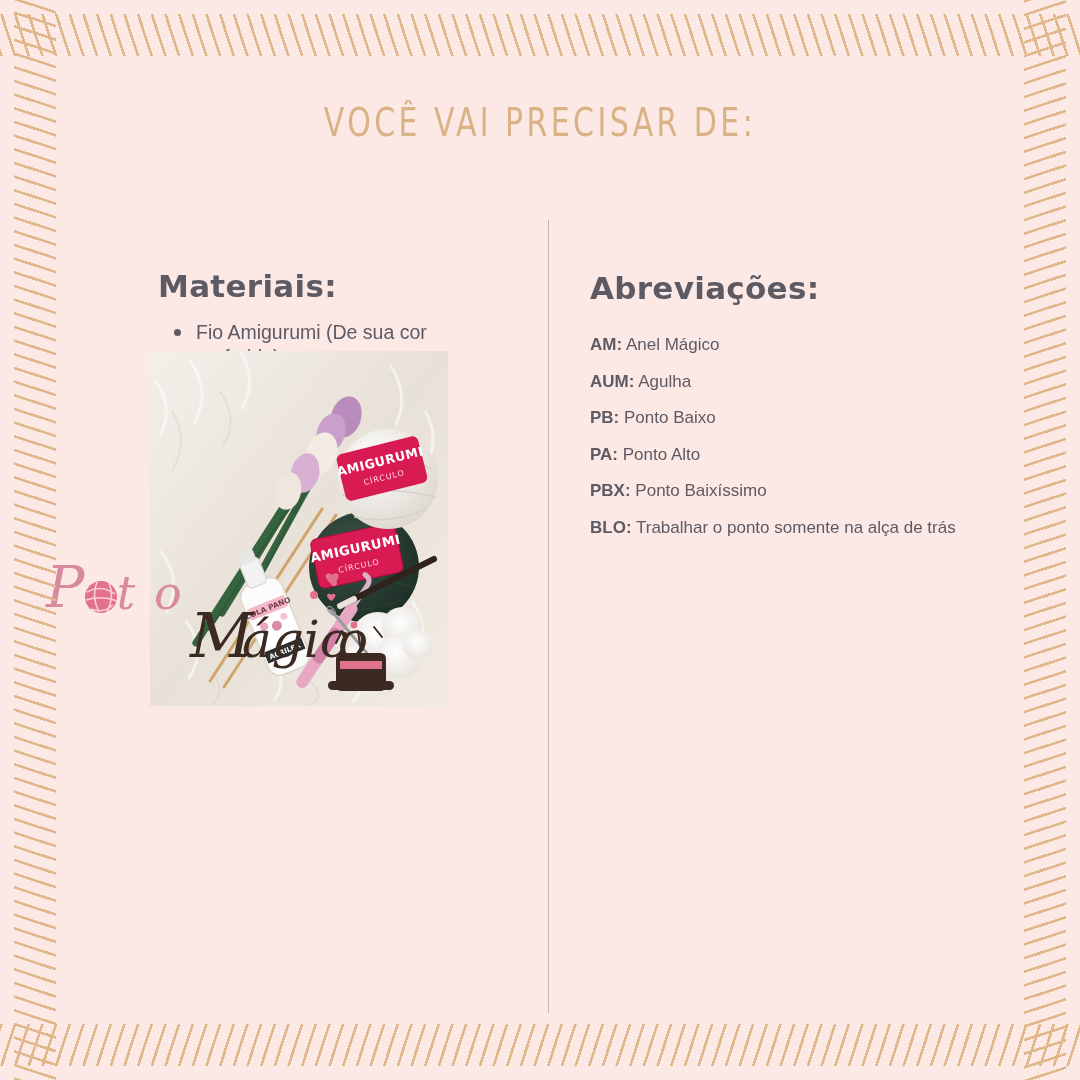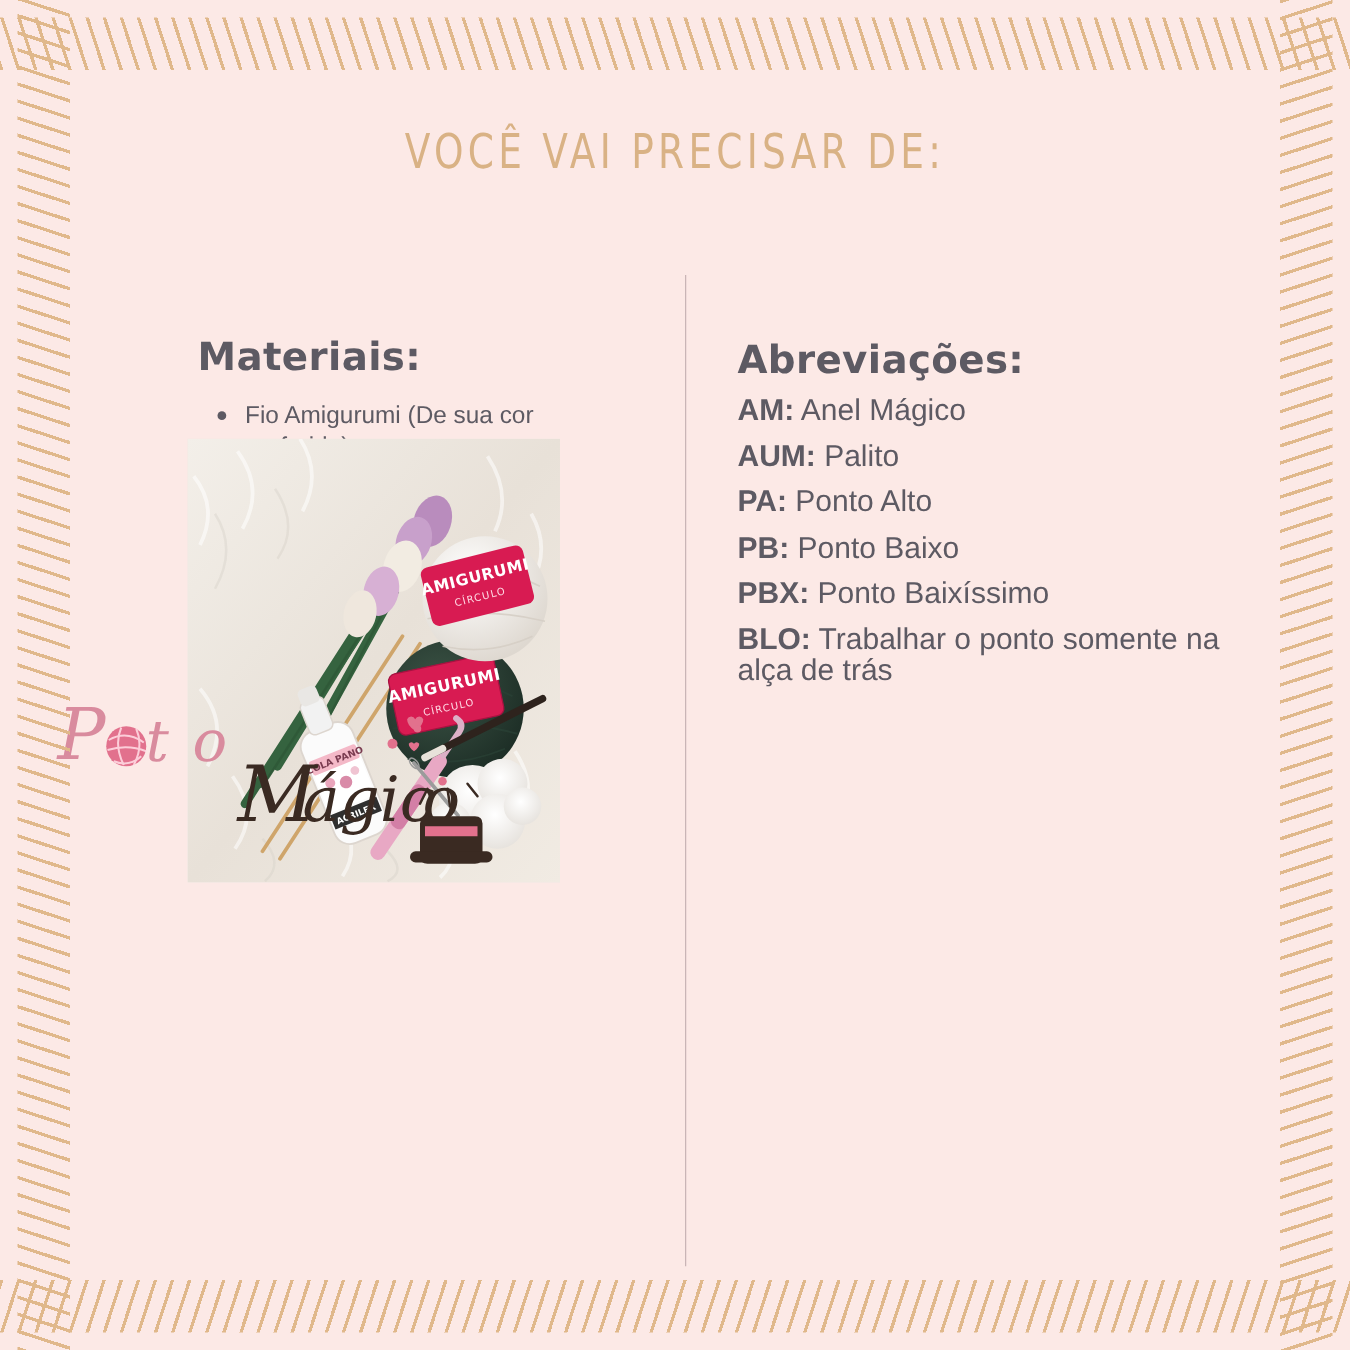--- a/index.html
+++ b/index.html
@@ -123,21 +123,21 @@
     font-size: 31px;
     font-weight: bold;
     color: #5d5a63;
     margin-top: 53px;
     margin-bottom: 16px;
     letter-spacing: 0.3px;
   }
 
   .col-right h2.section-heading {
     margin-top: 55px;
-    margin-bottom: 10px;
+    margin-bottom: 26px;
   }
 
   
   ul.materials {
     list-style: none;
     padding-left: 4px;
   }
   ul.materials li {
     position: relative;
     padding-left: 34px;
@@ -154,21 +154,21 @@
     top: 9px;
     width: 7px;
     height: 7px;
     border-radius: 50%;
     background: #5d5a63;
   }
 
   
   .abbr-list { margin-top: 2px; }
   .abbr-item {
-    font-size: 24px;
+    font-size: 17px;
     line-height: 25px;
     color: #5d5a63;
     margin-bottom: 11.5px;
     max-width: 400px;
   }
   .abbr-item .abbr-key {
     font-weight: bold;
   }
 
   
@@ -223,29 +223,29 @@
 
   <div class="col-right">
     <h2 class="section-heading">Abreviações:</h2>
     <div class="abbr-list">
       <div class="abbr-item">
         <span class="abbr-key">AM:</span>
         <span class="abbr-val">Anel Mágico</span>
       </div>
       <div class="abbr-item">
         <span class="abbr-key">AUM:</span>
-        <span class="abbr-val">Palito</span>
+        <span class="abbr-val">Agulha</span>
+      </div>
+      <div class="abbr-item">
+        <span class="abbr-key">PB:</span>
+        <span class="abbr-val">Ponto Baixo</span>
       </div>
       <div class="abbr-item">
         <span class="abbr-key">PA:</span>
         <span class="abbr-val">Ponto Alto</span>
-      </div>
-      <div class="abbr-item">
-        <span class="abbr-key">PB:</span>
-        <span class="abbr-val">Ponto Baixo</span>
       </div>
       <div class="abbr-item">
         <span class="abbr-key">PBX:</span>
         <span class="abbr-val">Ponto Baixíssimo</span>
       </div>
       <div class="abbr-item">
         <span class="abbr-key">BLO:</span>
         <span class="abbr-val">Trabalhar o ponto somente na alça de trás</span>
       </div>
     </div>

